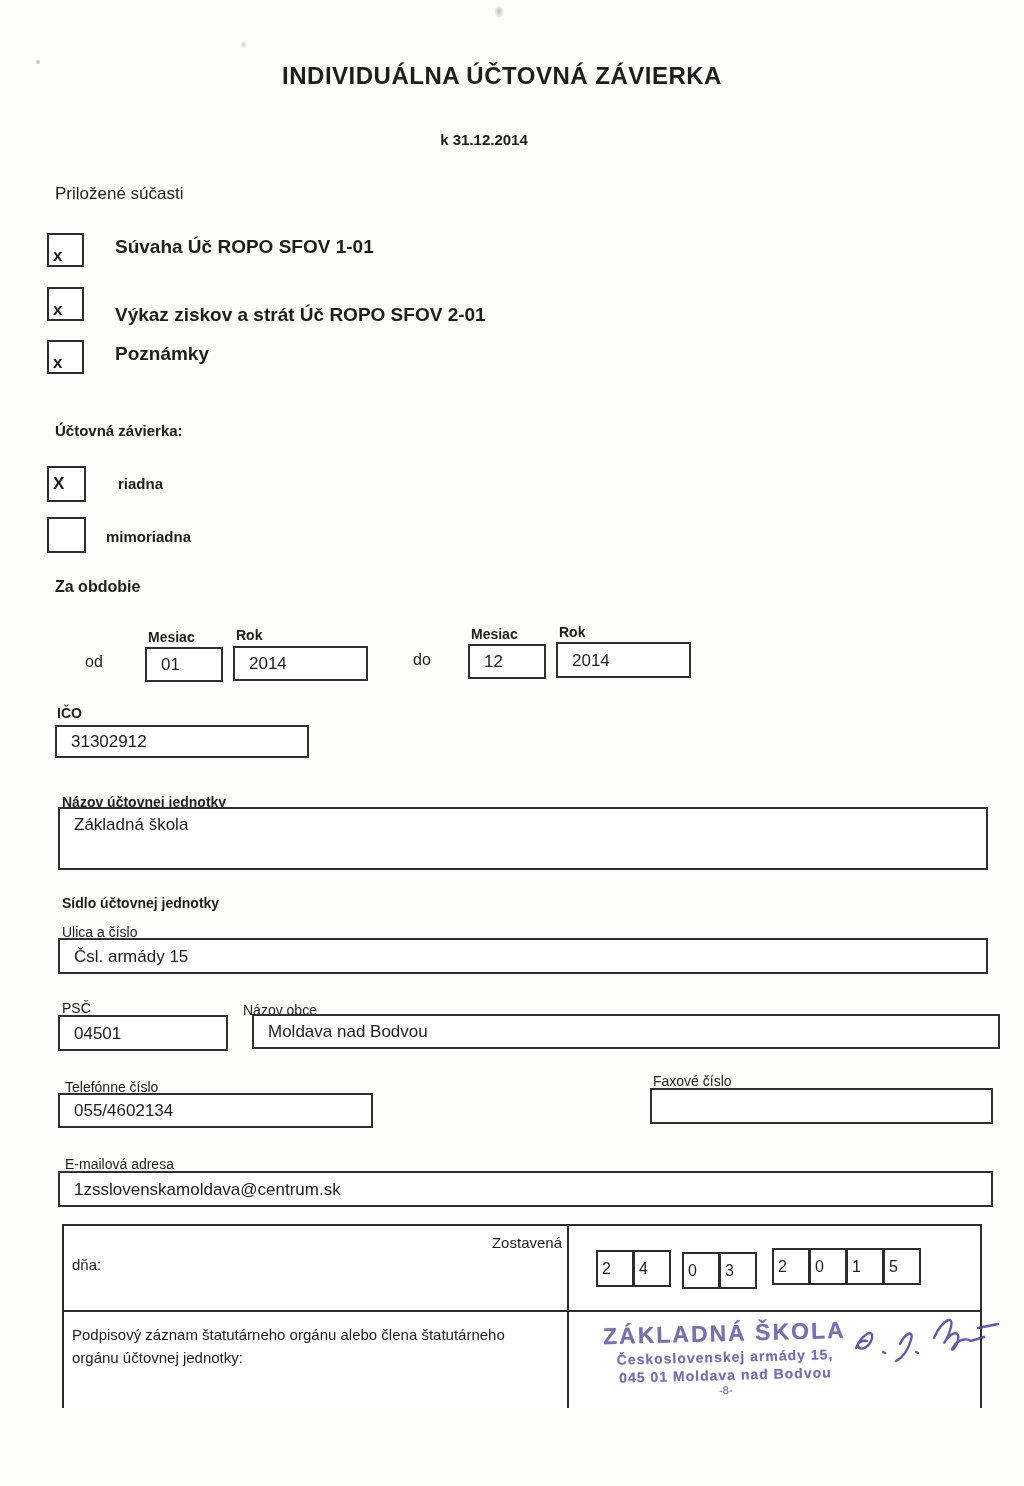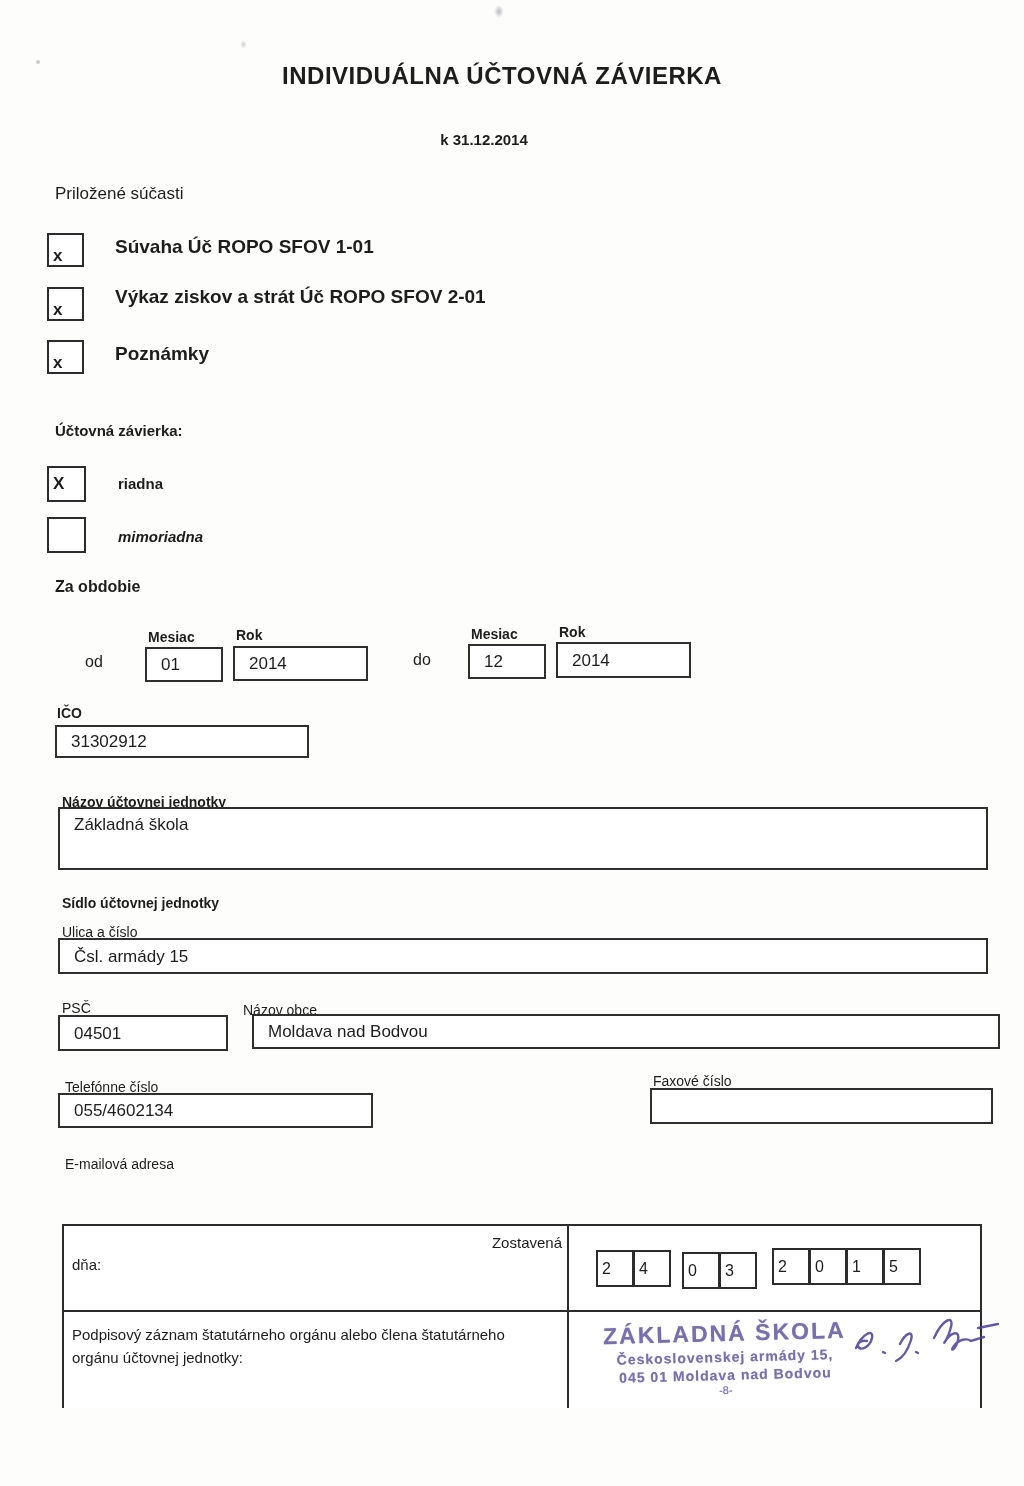--- a/index.html
+++ b/index.html
@@ -62,38 +62,38 @@
   <div class="abs h-reg" style="left:55px; top:184px;">Priložené súčasti</div>
 
   <div class="abs cb" style="left:47px; top:233px;">
     <span>x</span>
   </div>
   <div class="abs att-label" style="left:115px; top:236px;">Súvaha Úč ROPO SFOV 1-01</div>
 
   <div class="abs cb" style="left:47px; top:287px;">
     <span>x</span>
   </div>
-  <div class="abs att-label" style="left:115px; top:286px;">Výkaz ziskov a strát Úč ROPO SFOV 2-01</div>
+  <div class="abs att-label" style="left:115px; top:304px;">Výkaz ziskov a strát Úč ROPO SFOV 2-01</div>
 
   <div class="abs cb" style="left:47px; top:340px;">
     <span>x</span>
   </div>
   <div class="abs att-label" style="left:115px; top:343px;">Poznámky</div>
 
   <div class="abs h-bold-sm" style="left:55px; top:422px;">Účtovná závierka:</div>
 
   <div class="abs cb" style="left:47px; top:466px; width:31px; height:31px; align-items:center;">
     <span>X</span>
   </div>
   <div class="abs opt-label" style="left:118px; top:475px;">riadna</div>
 
   <div class="abs cb" style="left:47px; top:517px; width:31px; height:31px; align-items:center;">
     <span></span>
   </div>
-  <div class="abs opt-label" style="left:118px; top:528px;font-style:italic;">mimoriadna</div>
+  <div class="abs opt-label" style="left:106px; top:528px;">mimoriadna</div>
 
   <div class="abs h-bold-sm" style="left:55px; top:578px; font-size:16px;">Za obdobie</div>
 
   <div class="abs small-word" style="left:85px; top:653px;">od</div>
   <div class="abs lbl-bold" style="left:148px; top:629px;">Mesiac</div>
   <div class="abs field" style="left:145px; top:647px; width:60px; height:31px;">01</div>
   <div class="abs lbl-bold" style="left:236px; top:627px;">Rok</div>
   <div class="abs field" style="left:233px; top:646px; width:117px; height:31px;">2014</div>
 
   <div class="abs small-word" style="left:413px; top:651px;">do</div>
@@ -118,20 +118,21 @@
   <div class="abs field" style="left:58px; top:1015px; width:152px; height:32px;">04501</div>
   <div class="abs lbl-reg" style="left:243px; top:1002px;">Názov obce</div>
   <div class="abs field" style="left:252px; top:1014px; width:730px; height:31px;">Moldava nad Bodvou</div>
 
   <div class="abs lbl-reg" style="left:65px; top:1079px;">Telefónne číslo</div>
   <div class="abs field" style="left:58px; top:1093px; width:297px; height:31px;">055/4602134</div>
   <div class="abs lbl-reg" style="left:653px; top:1073px;">Faxové číslo</div>
   <div class="abs field" style="left:650px; top:1088px; width:325px; height:32px;"></div>
 
   <div class="abs lbl-reg" style="left:65px; top:1156px;">E-mailová adresa</div>
+  <div class="abs field" style="left:58px; top:1171px; width:917px; height:32px;">1zsslovenskamoldava@centrum.sk</div>
 
   <div class="abs ftable" style="left:62px; top:1224px; width:916px; height:182px;">
     <div class="vdiv" style="left:503px;"></div>
     <div class="hdiv" style="top:84px;"></div>
 
     <div class="abs foot-text" style="right:418px; top:6px;">Zostavená</div>
     <div class="abs foot-text" style="left:8px; top:28px;">dňa:</div>
 
     <div class="abs dgroup" style="left:532px; top:24px;">
       <div class="dcell">2</div>

